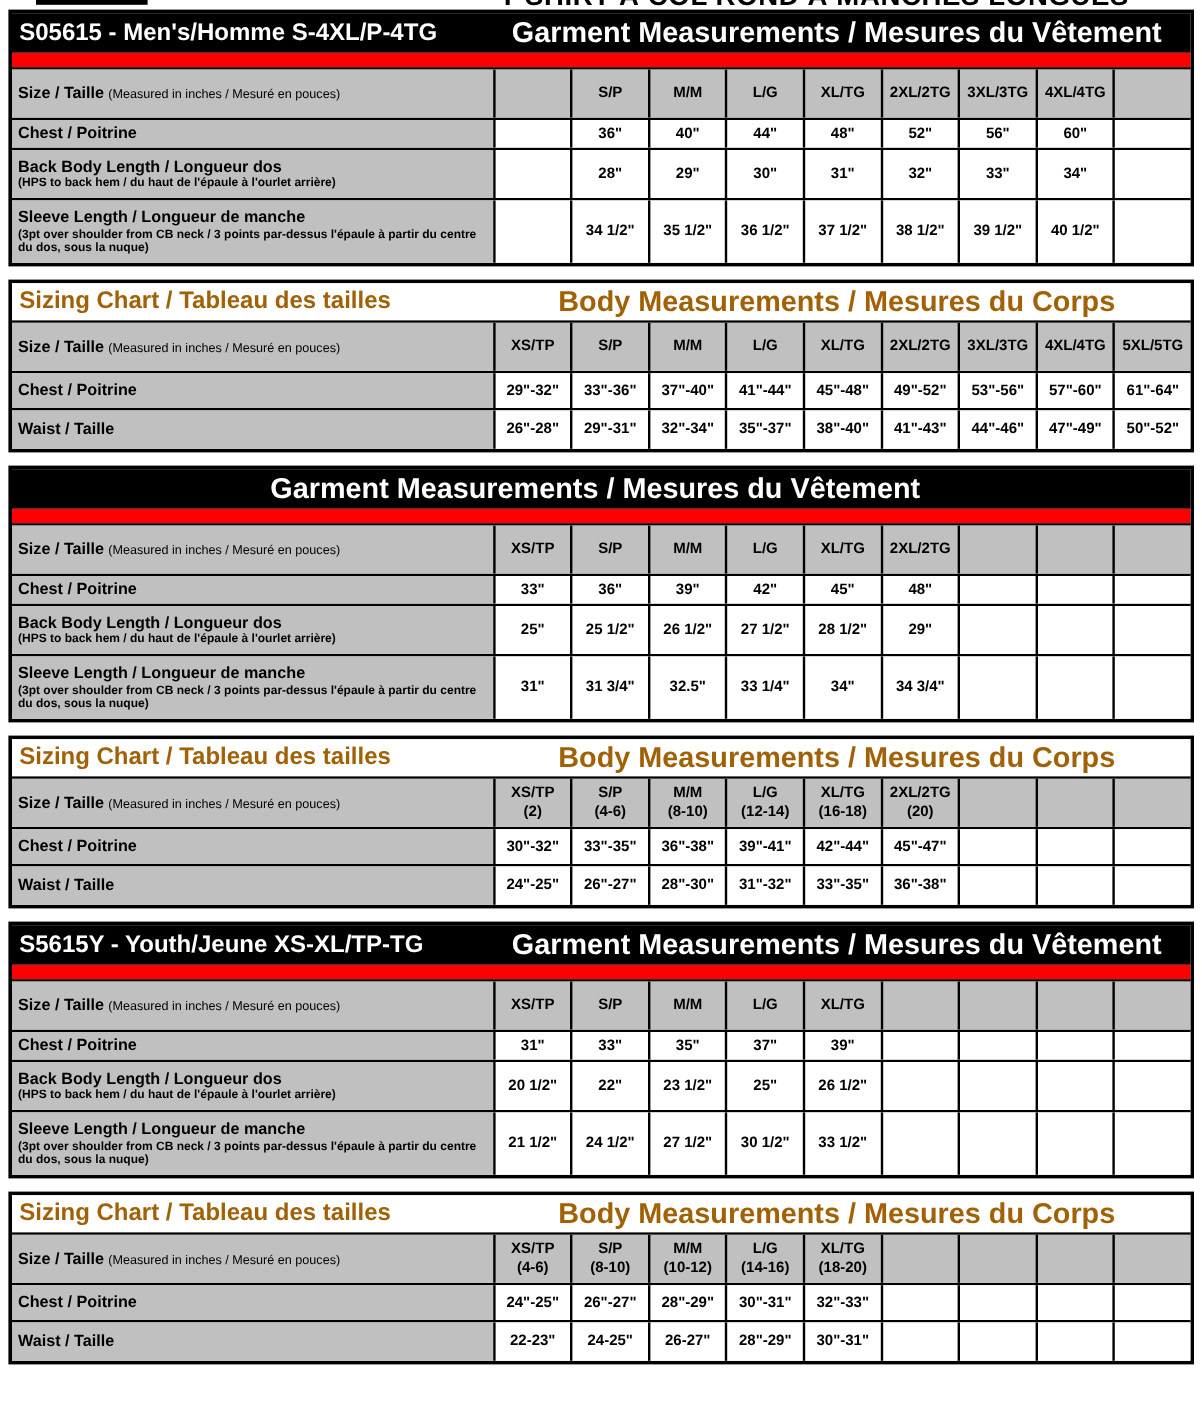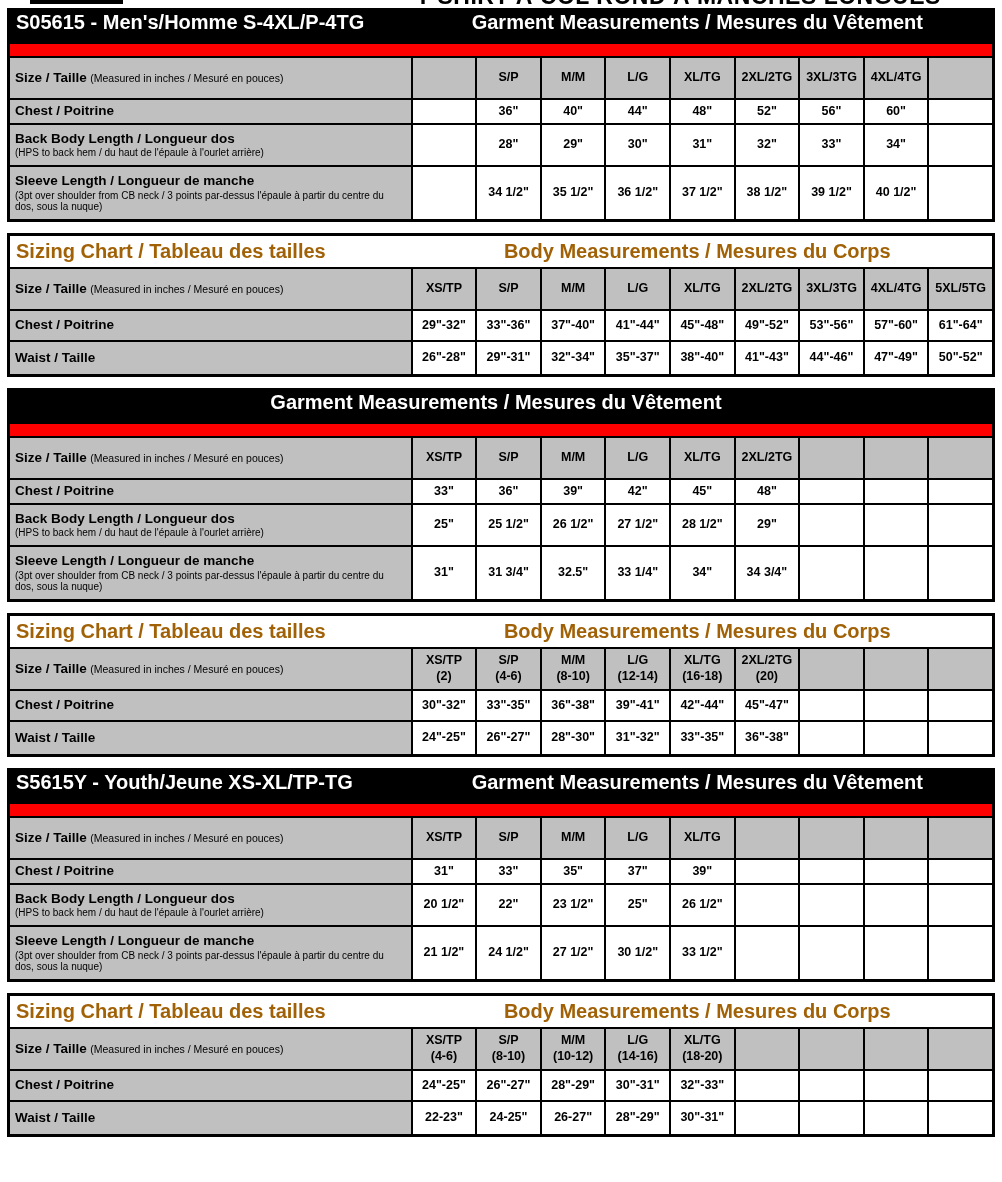--- a/index.html
+++ b/index.html
@@ -7,37 +7,37 @@
   body{font-family:"Liberation Sans",sans-serif;color:#000;position:relative;overflow:hidden}
   :root{--red:#ff0000;--gray:#c0c0c0}
 
   .crop-strip{position:absolute;top:0;left:0;width:1002px;height:8px;overflow:hidden}
   .crop-strip .frag-text{position:absolute;top:-17px;left:416px;font-size:23px;font-weight:bold;white-space:nowrap;letter-spacing:.5px}
   .crop-strip .frag-bar{position:absolute;top:0;left:30px;width:93px;height:4px;background:#000}
 
   .page{position:absolute;top:8px;left:7px;width:988px}
   .tbl{border:3px solid #000;margin-bottom:11px;background:#fff}
 
-  .titlebar{display:flex;align-items:flex-start;height:33px;background:#000;color:#fff}
+  .titlebar{display:flex;align-items:center;height:33px;background:#000;color:#fff}
   .tb-left{flex:0 0 41%;padding-left:6px;font-weight:bold;font-size:20px;white-space:nowrap}
-  .tb-right{flex:1;text-align:center;font-weight:bold;font-size:20px;padding-right:10px;white-space:nowrap}
+  .tb-right{flex:1;text-align:center;font-weight:bold;font-size:24px;padding-right:10px;white-space:nowrap}
   .redstripe{height:12px;background:var(--red)}
 
   .sizingbar{display:flex;align-items:center;height:31px;background:#fff;color:#000}
   .sizingbar .tb-left,.sizingbar .tb-right{color:#a16207}
 
   .row{display:grid;grid-template-columns:40.8% repeat(9,1fr);border-top:2px solid #000}
   .cell{border-left:2px solid #000;background:#fff;display:flex;flex-direction:column;align-items:center;justify-content:center;text-align:center;font-weight:bold;font-size:12.5px;line-height:1.25;white-space:pre-line;padding:1px;overflow:hidden}
   .cell:first-child{border-left:none}
   .hdr .cell{background:var(--gray)}
   .label-cell{background:var(--gray);align-items:flex-start;text-align:left;padding:2px 13px 2px 5px}
   .lblwrap{display:block}
   .lbl{font-weight:bold;font-size:13.5px;line-height:1.2}
   .inote{font-weight:normal;font-size:10.5px}
-  .note{font-weight:normal;font-size:10px;line-height:1.15;display:block}
+  .note{font-weight:bold;font-size:10px;line-height:1.15;display:block}
 
   .g-hdr{min-height:42px}
   .g-chest{min-height:25px}
   .g-back{min-height:42px}
   .g-sleeve{min-height:54px}
   .s-hdr{min-height:42px}
   .s-chest{min-height:31px}
   .s-waist{min-height:34px}
 </style>
 </head>

